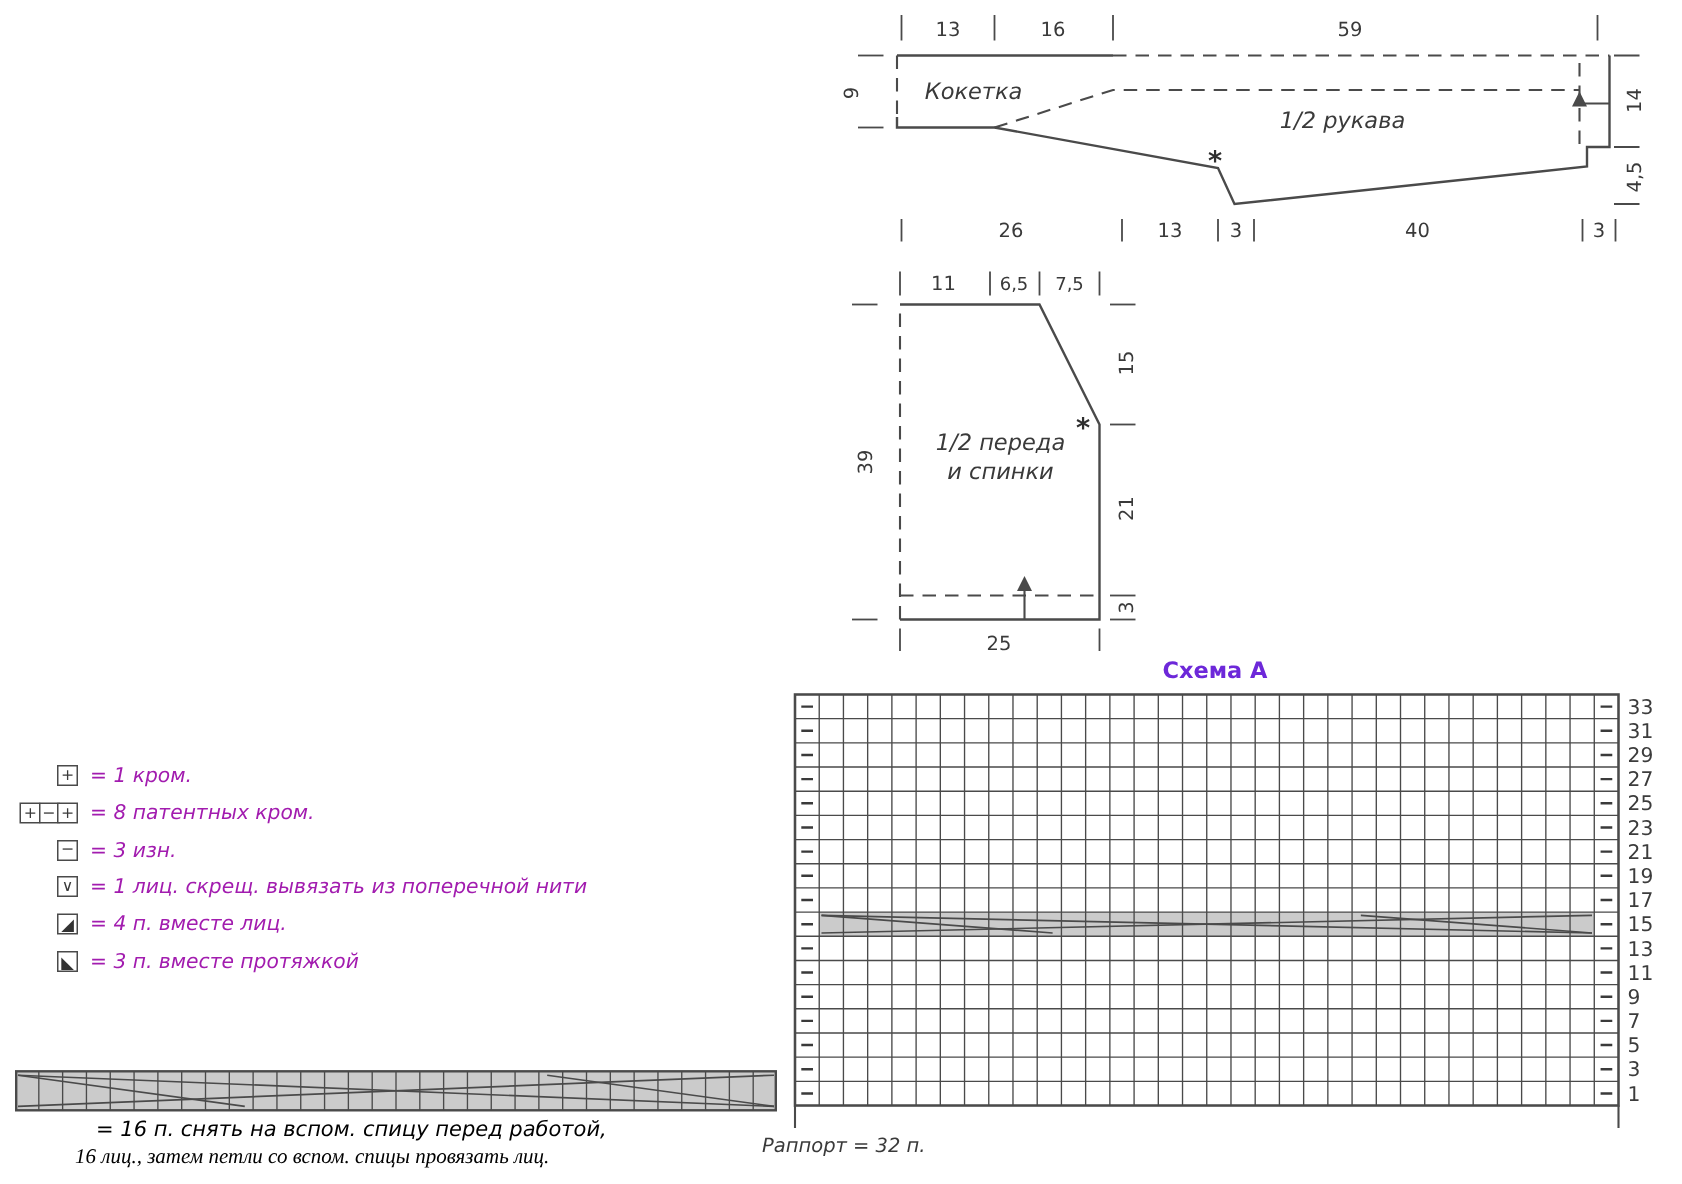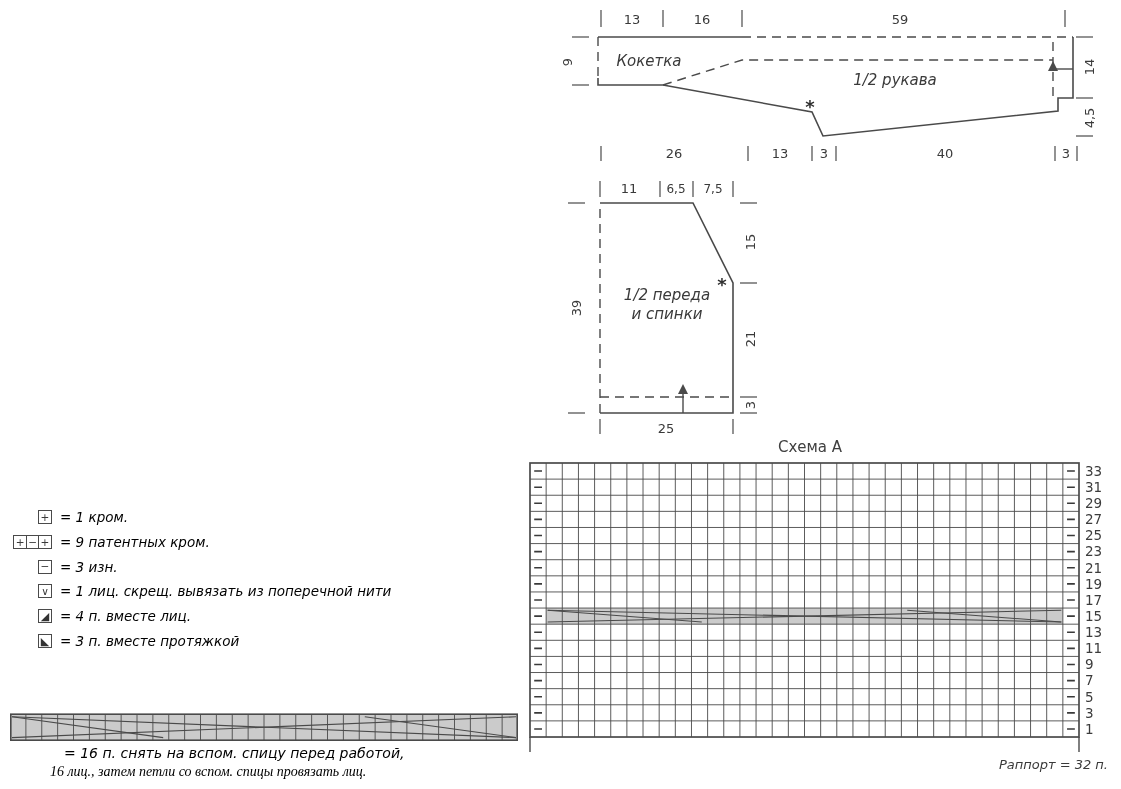--- a/index.html
+++ b/index.html
@@ -4,32 +4,32 @@
 <style>
   html,body{margin:0;padding:0;background:#ffffff;}
   #page{position:relative;width:1121px;height:789px;background:#fff;overflow:hidden;
         font-family:"DejaVu Sans",sans-serif;color:#2f2f2f;}
   svg{position:absolute;overflow:visible;}
   .num{font-size:13px;fill:#3a3a3a;font-family:"DejaVu Sans",sans-serif;}
   .num-sm{font-size:12px;fill:#3a3a3a;font-family:"DejaVu Sans",sans-serif;}
   .ital{font-size:15px;font-style:italic;fill:#3a3a3a;font-family:"DejaVu Sans",sans-serif;}
   .star{font-size:18px;font-weight:bold;fill:#2f2f2f;}
   .chart-title{position:absolute;left:530px;top:438px;width:560px;text-align:center;
-               font-size:15px;font-weight:normal;color:#404040;}
-  .chart-caption{position:absolute;left:548px;top:757px;width:560px;text-align:right;
+               font-size:15px;font-weight:bold;color:#6d28d9;}
+  .chart-caption{position:absolute;left:508px;top:757px;width:560px;text-align:left;
                font-size:13px;font-style:italic;color:#3a3a3a;}
   #legend{position:absolute;left:0;top:505px;width:530px;}
   .legend-row{display:flex;align-items:center;height:24.7px;}
   .legend-sym{width:52px;display:flex;justify-content:flex-end;margin-right:8px;}
   .sym-box{box-sizing:border-box;width:14px;height:14px;border:1.6px solid #4a4a4a;
            display:flex;align-items:center;justify-content:center;
            font-size:10.5px;line-height:1;color:#3a3a3a;background:#fff;}
   .sym-box + .sym-box{margin-left:-1.6px;}
   .sym-box.tri{font-size:11px;color:#333;padding-top:1px;}
-  .legend-text{font-size:13.5px;font-style:italic;color:#000000;white-space:nowrap;}
+  .legend-text{font-size:13.5px;font-style:italic;color:#a21caf;white-space:nowrap;}
   .cable-note{position:absolute;font-size:14px;font-style:italic;color:#000000;white-space:nowrap;}
   #note1{left:64px;top:745px;}
   #note2{left:50px;top:764px;font-family:Liberation Serif, serif;}
 </style>
 </head>
 <body>
 
 <div id="page">
 
   <svg style="left:555px;top:0;" width="566" height="178" viewBox="555 0 566 178">
@@ -159,21 +159,21 @@
             <span class="sym-box">+</span>
           </span>
           <span class="legend-text">= 1 кром.</span>
         </div>
         <div class="legend-row">
           <span class="legend-sym">
             <span class="sym-box">+</span>
             <span class="sym-box">−</span>
             <span class="sym-box">+</span>
           </span>
-          <span class="legend-text">= 9 патентных кром.</span>
+          <span class="legend-text">= 8 патентных кром.</span>
         </div>
         <div class="legend-row">
           <span class="legend-sym">
             <span class="sym-box">−</span>
           </span>
           <span class="legend-text">= 3 изн.</span>
         </div>
         <div class="legend-row">
           <span class="legend-sym">
             <span class="sym-box">∨</span>

